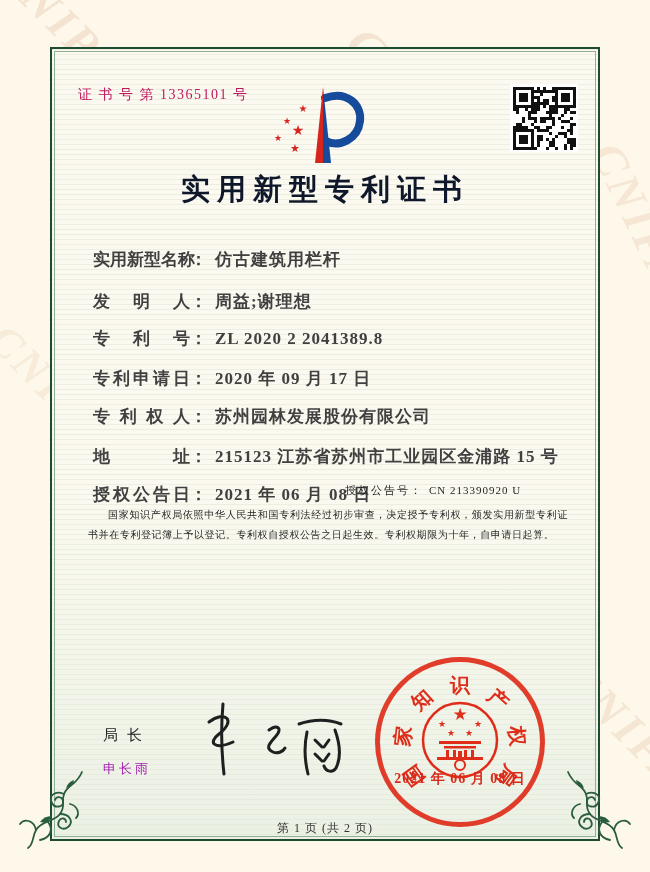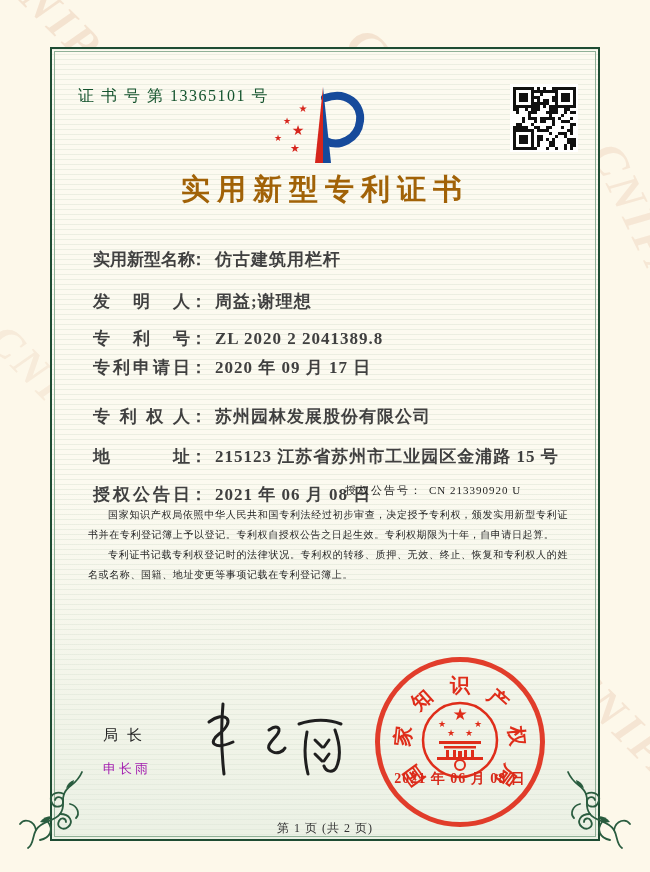--- a/index.html
+++ b/index.html
@@ -25,27 +25,27 @@
   .frame{
     position:absolute;left:50px;top:47px;width:550px;height:794px;z-index:2;
     border:2.5px solid #1e4c33;box-sizing:border-box;
     background:
       linear-gradient(180deg, rgba(236,242,232,0) 55%, rgba(222,233,219,0.55) 100%),
       repeating-linear-gradient(180deg, rgba(148,178,150,0.16) 0px, rgba(148,178,150,0.16) 1px, rgba(0,0,0,0) 1px, rgba(0,0,0,0) 5px),
       #fcfaf0;
   }
   .frame-inner{position:absolute;inset:2px;border:1px solid #8fb097;pointer-events:none;}
   
-  .cert-no{position:absolute;left:78px;top:86px;z-index:3;font-size:16px;color:#14532d;letter-spacing:1.5px;}
+  .cert-no{position:absolute;left:78px;top:86px;z-index:3;font-size:14px;color:#be185d;letter-spacing:1.5px;}
   .logo{position:absolute;left:273px;top:83px;z-index:3;}
   .qr-wrap{position:absolute;left:510px;top:84px;width:68px;height:68px;background:#ffffff;z-index:3;}
   .qr-wrap svg{position:absolute;left:3px;top:3px;}
   .title{
     position:absolute;left:50px;top:170px;width:550px;z-index:3;text-align:center;
-    font-size:29px;font-weight:bold;color:#a16207;letter-spacing:7px;
+    font-size:29px;font-weight:bold;color:#0f172a;letter-spacing:7px;
   }
   
   .field{position:absolute;left:93px;z-index:3;font-size:17px;color:#404040;white-space:nowrap;font-weight:bold;}
   .flabel{display:inline-block;width:97px;text-align:justify;text-align-last:justify;vertical-align:bottom;}
   .colon{margin-right:8px;}
   .fvalue{letter-spacing:1px;}
   .field2{position:absolute;left:345px;z-index:3;font-size:11px;color:#262626;white-space:nowrap;}
   .flabel2{letter-spacing:2px;}
   
   .paras{position:absolute;left:88px;top:505px;width:480px;z-index:3;}
@@ -342,39 +342,38 @@
 
 <div class="field" style="top:248px">
   <span class="flabel">实用新型名称</span><span class="colon">：</span><span class="fvalue">仿古建筑用栏杆</span>
 </div>
 <div class="field" style="top:290px">
   <span class="flabel">发明人</span><span class="colon">：</span><span class="fvalue">周益;谢理想</span>
 </div>
 <div class="field" style="top:327px">
   <span class="flabel">专利号</span><span class="colon">：</span><span class="fvalue">ZL 2020 2 2041389.8</span>
 </div>
-<div class="field" style="top:356px">
+<div class="field" style="top:367px">
   <span class="flabel">专利申请日</span><span class="colon">：</span><span class="fvalue">2020 年 09 月 17 日</span>
 </div>
 <div class="field" style="top:405px">
   <span class="flabel">专利权人</span><span class="colon">：</span><span class="fvalue">苏州园林发展股份有限公司</span>
 </div>
 <div class="field" style="top:445px">
   <span class="flabel">地址</span><span class="colon">：</span><span class="fvalue">215123 江苏省苏州市工业园区金浦路 15 号</span>
 </div>
 <div class="field" style="top:483px">
   <span class="flabel">授权公告日</span><span class="colon">：</span><span class="fvalue">2021 年 06 月 08 日</span>
 </div>
 <div class="field2" style="top:483px">
   <span class="flabel2">授权公告号</span><span class="colon">：</span><span class="fvalue">CN 213390920 U</span>
 </div>
 
 <div class="paras">
   <p>国家知识产权局依照中华人民共和国专利法经过初步审查，决定授予专利权，颁发实用新型专利证书并在专利登记簿上予以登记。专利权自授权公告之日起生效。专利权期限为十年，自申请日起算。</p>
-  <p>专利证书记载专利权登记时的法律状况。专利权的转移、质押、无效、终止、恢复和专利权人的姓名或名称、国籍、地址变更等事项记载在专利登记簿上。</p>
 </div>
 
 <div class="signer-title">局长</div>
 <div class="signer-name">申长雨</div>
 <div class="signature">
   <svg width="160" height="90" viewBox="0 0 160 90" xmlns="http://www.w3.org/2000/svg">
     <g fill="none" stroke="#1f1f1f" stroke-width="3" stroke-linecap="round" stroke-linejoin="round">
       <path d="M28,8 C26,30 26,52 29,78"></path>
       <path d="M14,26 C30,14 42,24 24,38 C12,47 20,54 38,46"></path>
       <path d="M74,34 C82,28 88,32 81,40 C74,48 70,52 78,56 C82,58 88,56 90,52"></path>

